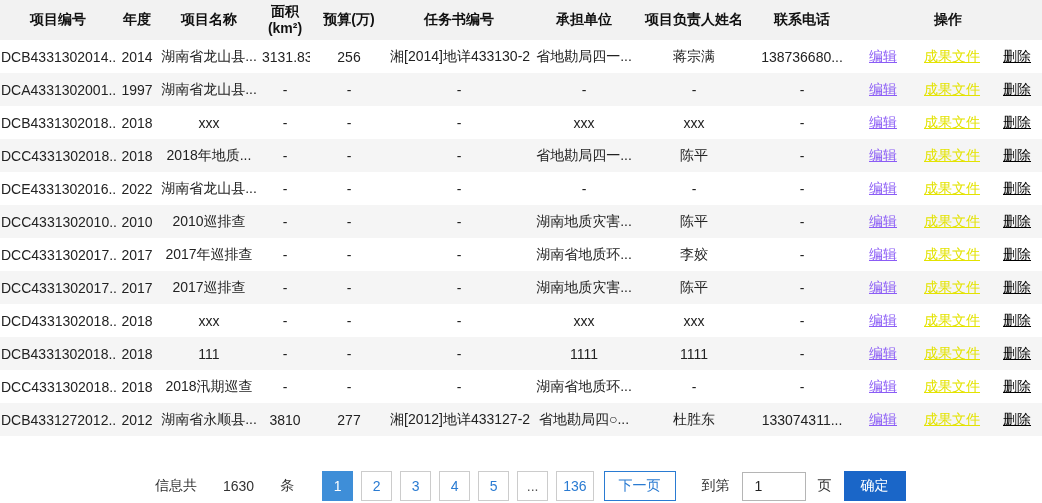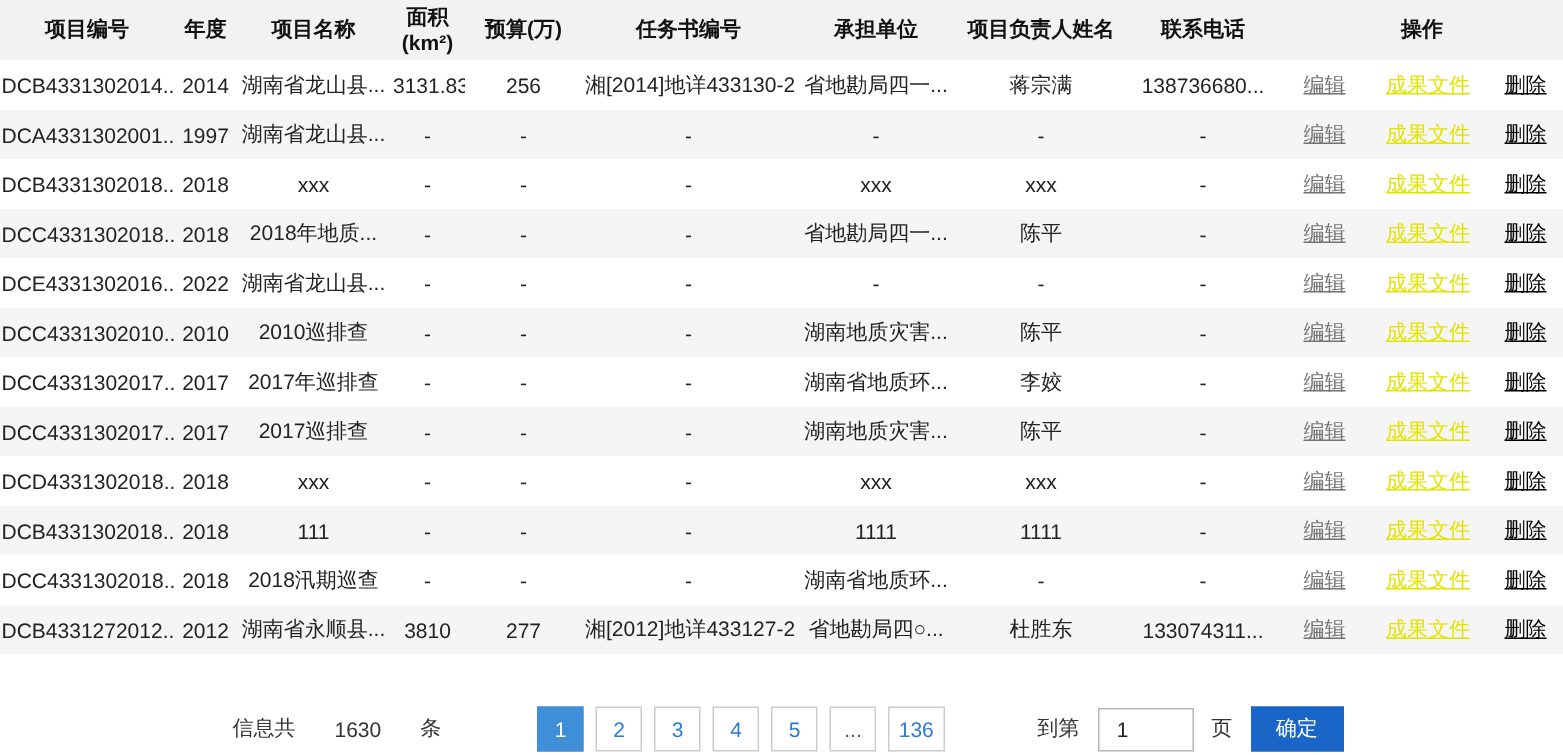--- a/index.html
+++ b/index.html
@@ -39,32 +39,31 @@
     color: #222;
   }
   tbody tr:nth-child(even) { background: #f5f5f5; }
   tbody td.col-id { text-align: left; padding-left: 1px; }
 
   a.op-link {
     text-decoration: underline;
     cursor: pointer;
     font-size: 14px;
   }
-  a.op-link.edit { color: #737373; }
+  a.op-link.edit { color: #8b5cf6; }
   a.op-link.result-file { color: #e3e300; margin-top: 8px; }
   a.op-link.delete { color: #000000; }
 
   .pagination {
     display: flex;
     align-items: center;
     margin: 34px 0 0 155px;
     font-size: 14px;
     color: #333;
     height: 32px;
-    gap: 36px;
   }
   .info-text { display: inline-flex; align-items: center; }
   .info-text .count { margin: 0 26px; }
   .pages { display: flex; align-items: center; gap: 8px; margin-left: 28px; }
   .page-btn {
     min-width: 31px;
     height: 30px;
     padding: 0 6px;
     display: inline-flex;
     align-items: center;
@@ -329,20 +328,21 @@
     </span>
     <span class="pages">
         <span class="page-btn active">1</span>
         <span class="page-btn">2</span>
         <span class="page-btn">3</span>
         <span class="page-btn">4</span>
         <span class="page-btn">5</span>
         <span class="page-btn ellipsis">...</span>
         <span class="page-btn">136</span>
       </span>
+    <button class="next-btn">下一页</button>
     <span class="goto-group">
       <span>到第</span>
       <input class="goto-input" value="1" style="">
       <span>页</span>
       <button class="confirm-btn">确定</button>
     </span>
   </div>
 
 </div>
 

